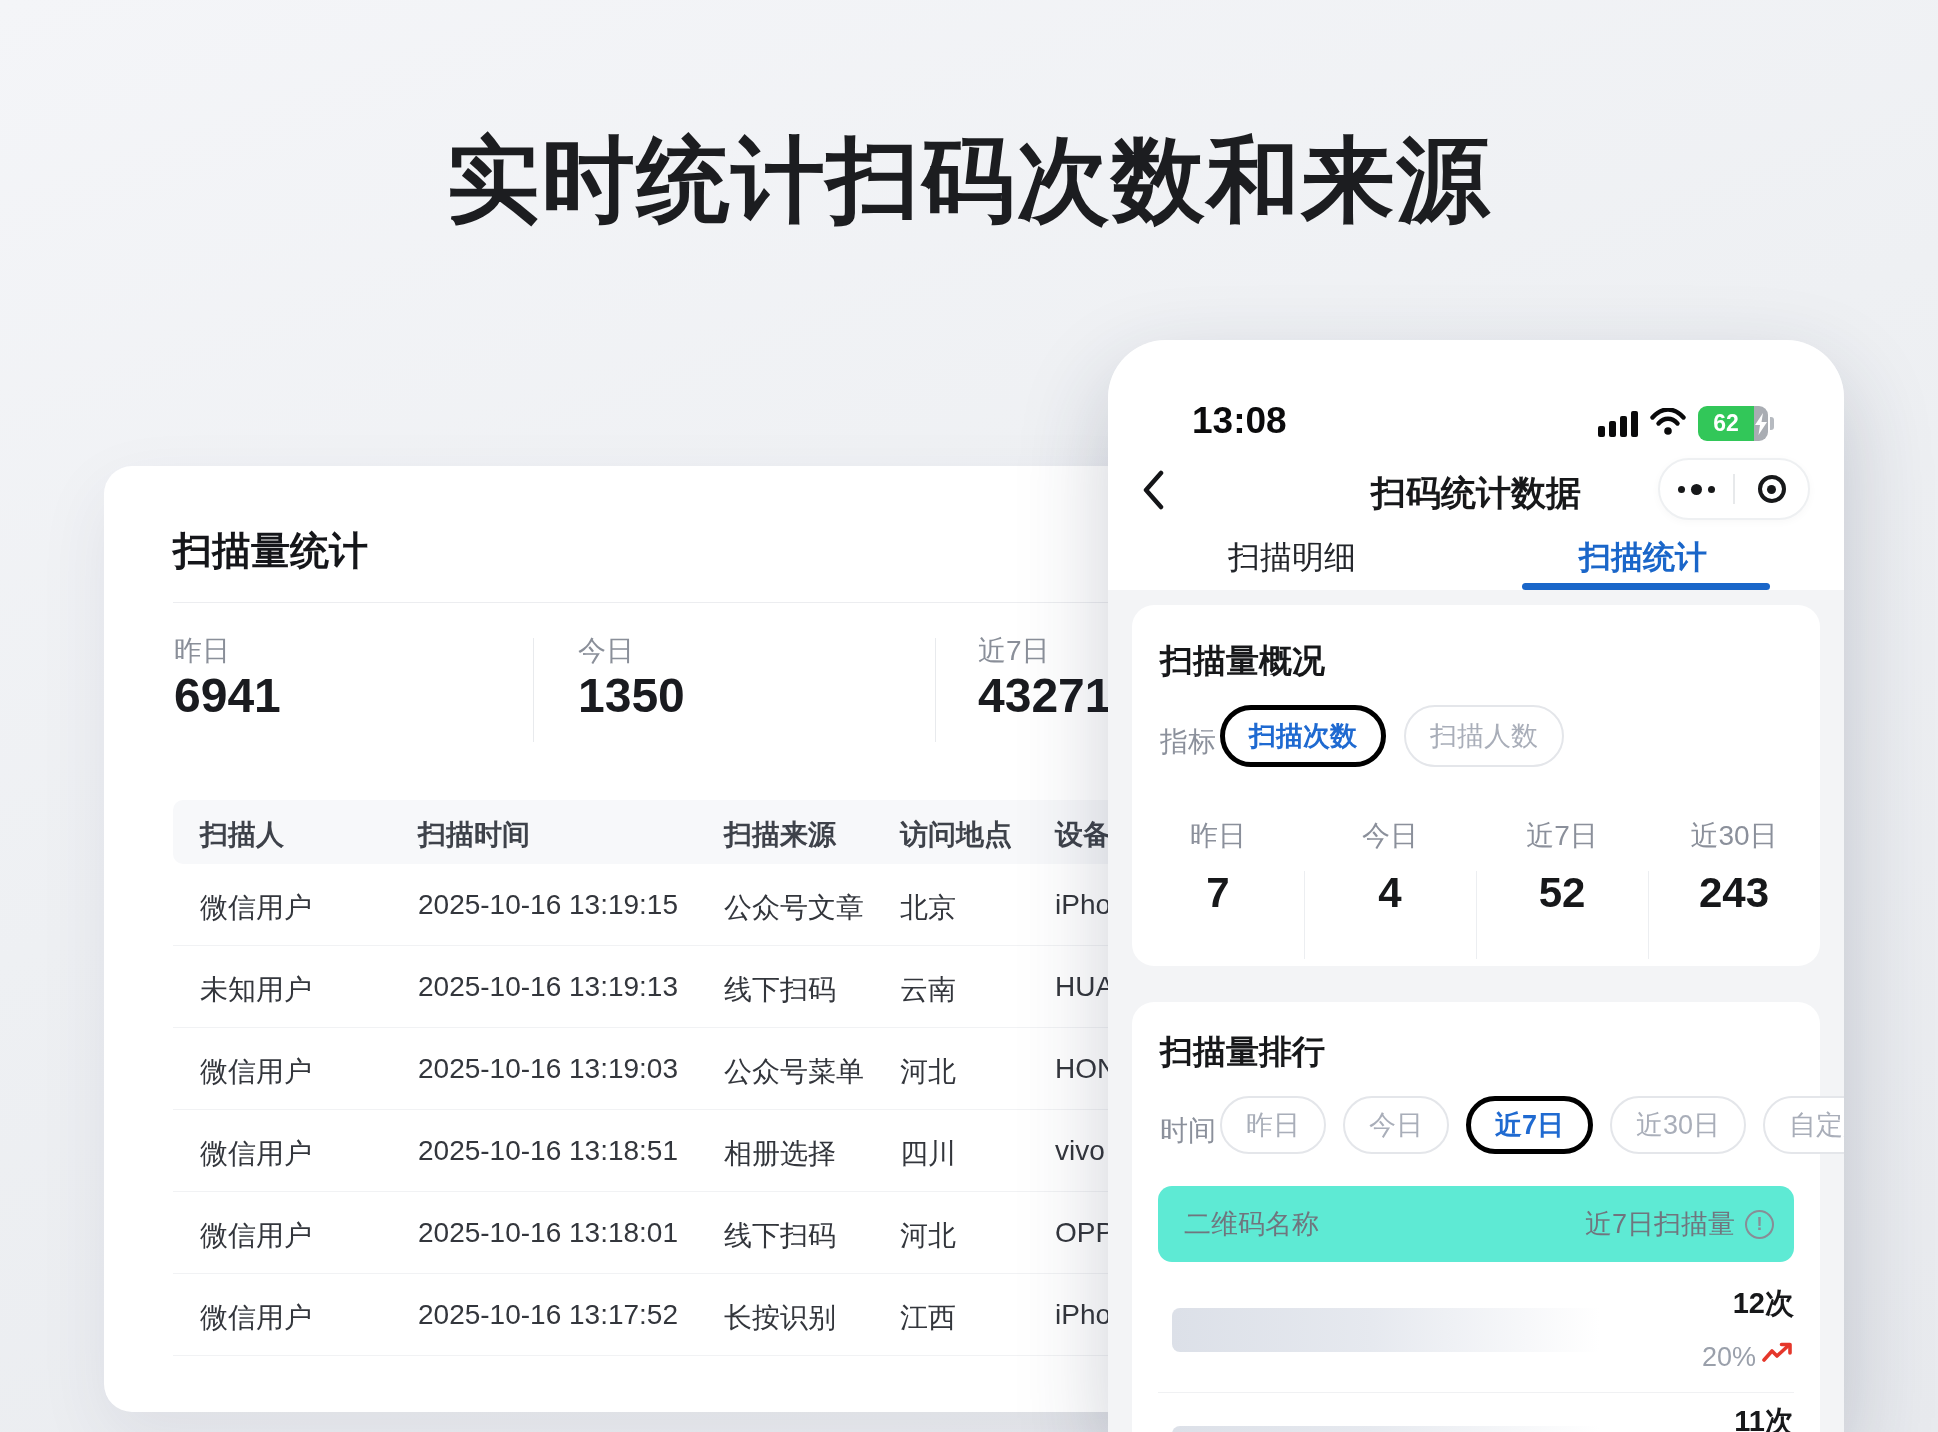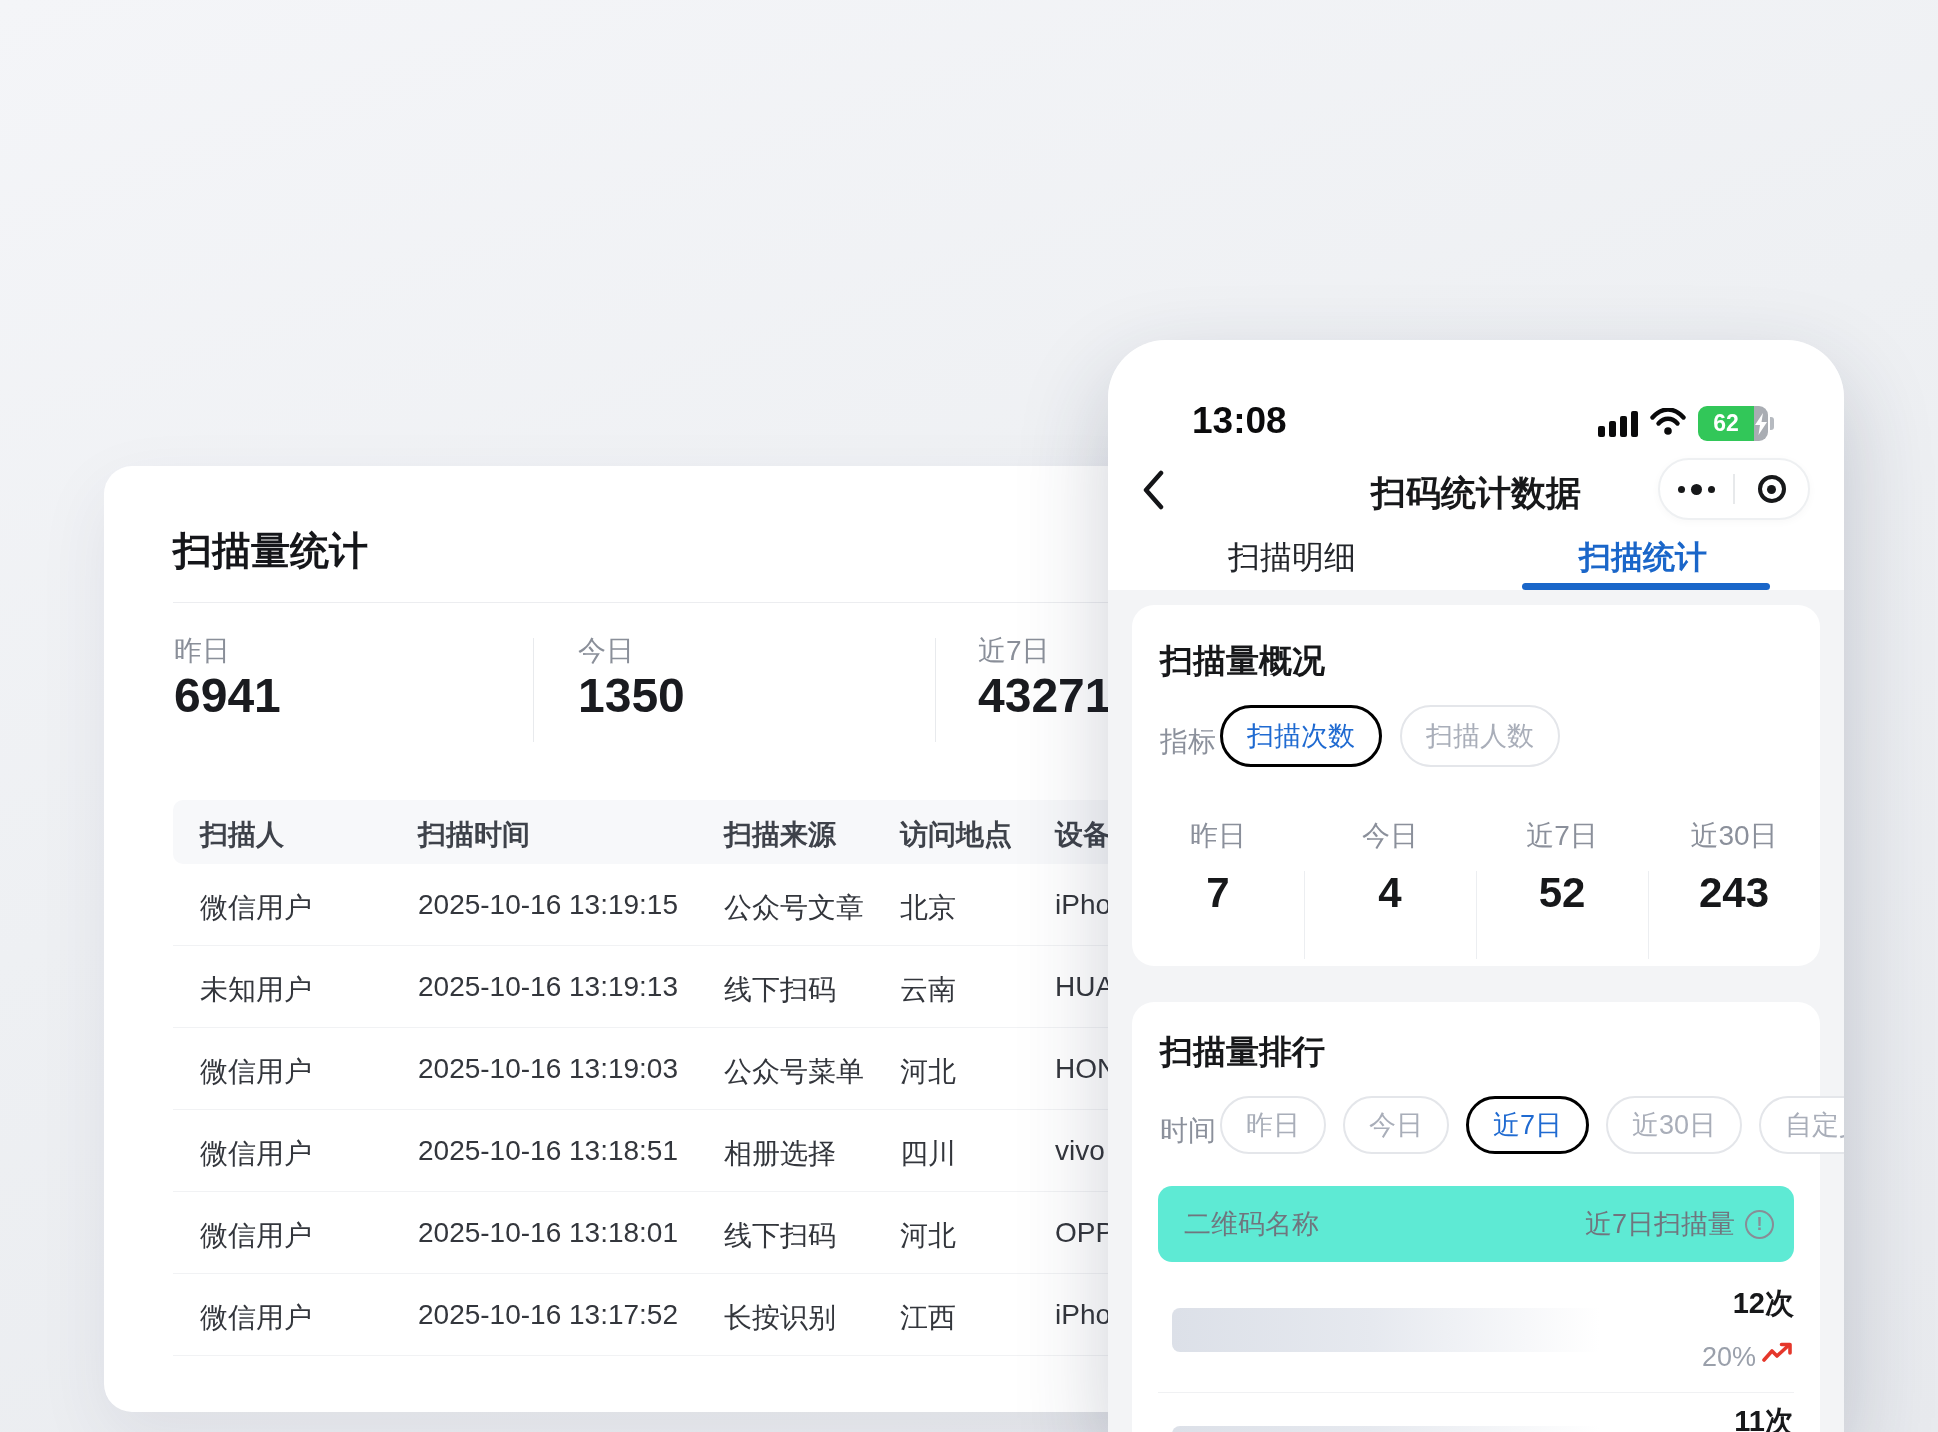--- a/index.html
+++ b/index.html
@@ -64,21 +64,21 @@
   .tab-underline { position:absolute; left:414px; top:243px; width:248px; height:7px;
                    border-radius:4px; background:#1a66c9; }
 
   .pcard { position:absolute; left:24px; width:688px; background:#fff; border-radius:22px; }
   .pcard-title { position:absolute; left:28px; font-size:33px; font-weight:700; color:#17181a; }
 
   .pill-row { position:absolute; left:88px; display:flex; gap:18px; }
   .pill-label { position:absolute; left:28px; font-size:28px; color:#8b909b; }
   .pill { height:62px; display:flex; align-items:center; padding:0 24px; border-radius:31px;
           font-size:27px; background:#fff; cursor:pointer; white-space:nowrap; }
-  .pill-on { border:3px solid #000000; color:#1f6ad1; font-weight:400; }
+  .pill-on { border:5px solid #000000; color:#1f6ad1; font-weight:700; }
   .pill-off { border:2px solid #e4e6ea; color:#a9aeb9; font-weight:500; }
 
   .pstats { position:absolute; left:0; top:212px; width:100%; display:flex; text-align:center; }
   .pstat { flex:1; }
   .pstat-label { font-size:28px; color:#8b909b; }
   .pstat-value { margin-top:14px; font-size:42px; font-weight:600; color:#17181a; }
   .pstat-sep { position:absolute; top:266px; width:1px; height:88px; background:#eceef1; }
 
   .rank-header { position:absolute; left:26px; top:184px; width:636px; height:76px;
                  background:#5eead4; border-radius:14px; display:flex; align-items:center;
@@ -95,20 +95,21 @@
   .rank-count { position:absolute; right:26px; font-size:29px; font-weight:700; color:#17181a; }
   .rank-trend { position:absolute; right:26px; display:flex; align-items:center; gap:6px;
                 font-size:27px; color:#9aa0ab; }
   .rank-divider { position:absolute; left:26px; right:26px; top:390px; height:1px; background:#f0f1f3; }
 </style>
 </head>
 <body>
 
 <div class="stage">
 
+  <div class="page-title">实时统计扫码次数和来源</div>
 
   <div class="desktop-card">
     <div class="dc-title">扫描量统计</div>
     <div class="dc-divider"></div>
 
     <div class="dc-stat-label" style="left:70px">昨日</div>
     <div class="dc-stat-value" style="left:70px">6941</div>
     <div class="dc-vsep" style="left:429px"></div>
     <div class="dc-stat-label" style="left:474px">今日</div>
     <div class="dc-stat-value" style="left:474px">1350</div>

